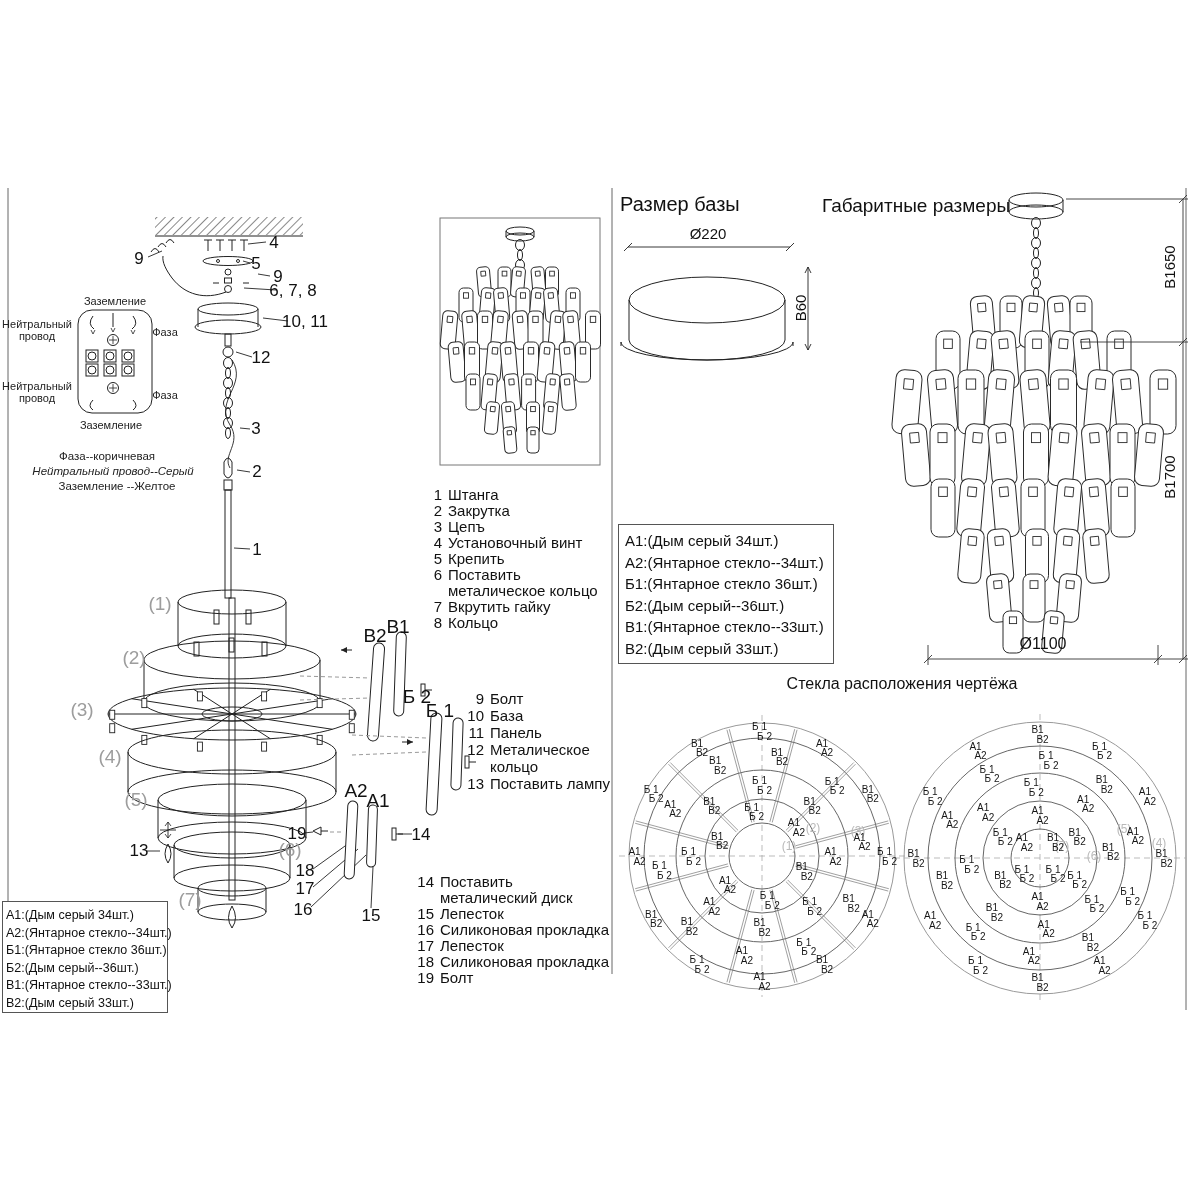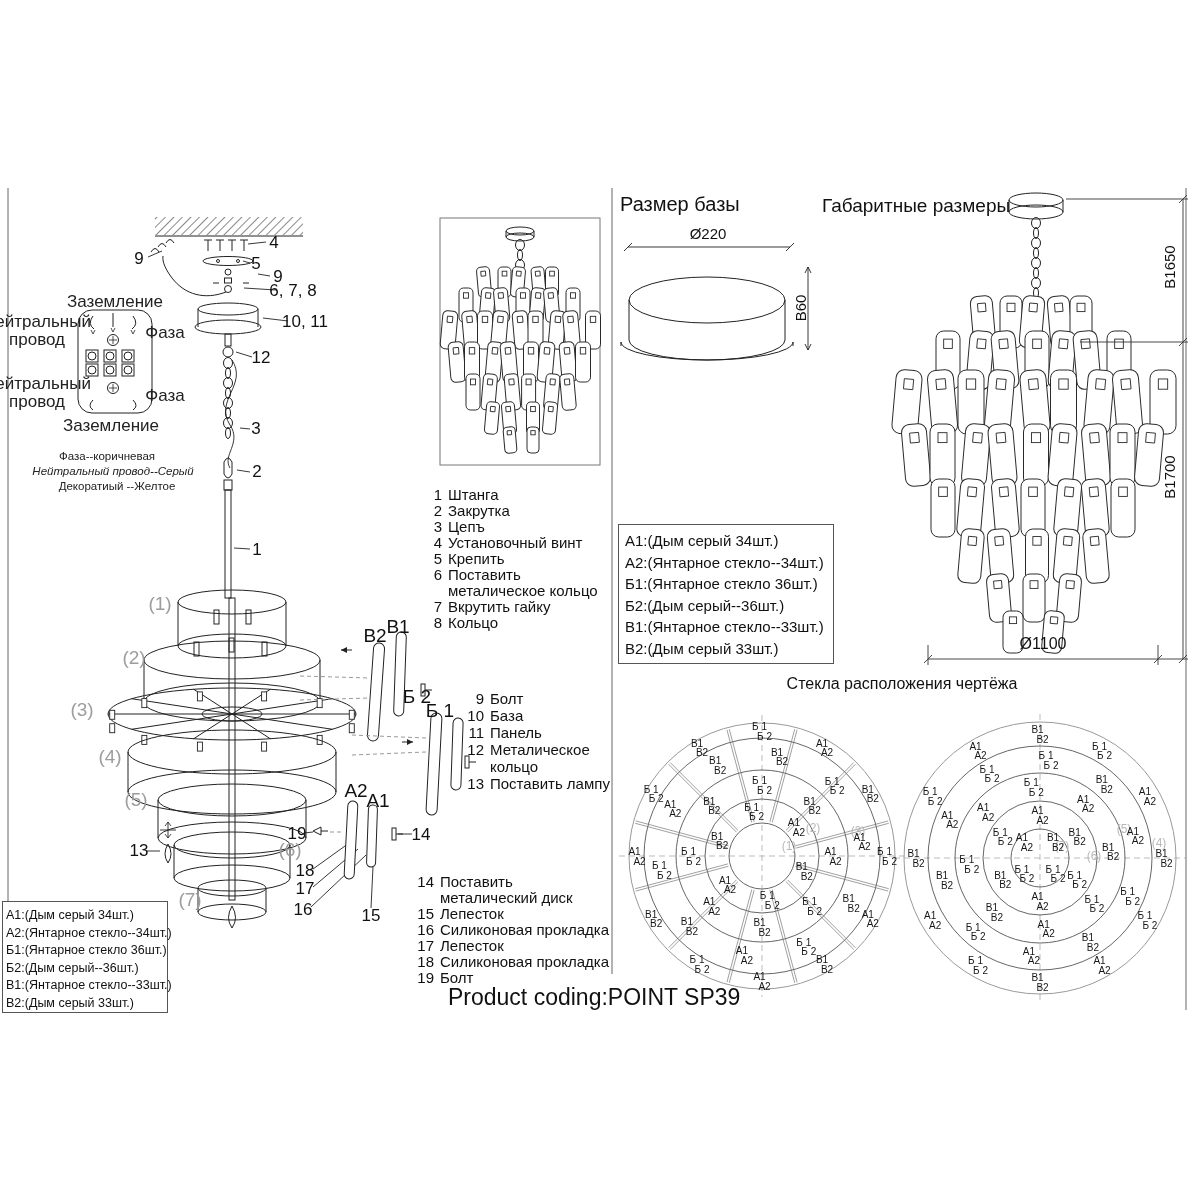--- a/index.html
+++ b/index.html
@@ -3,21 +3,21 @@
 <meta charset="utf-8">
 <style>
   html,body{margin:0;padding:0;background:#fff}
   #stage{position:relative;width:1200px;height:1200px;background:#fff;overflow:hidden;
          font-family:"Liberation Sans",sans-serif;color:#111}
   #art{position:absolute;left:0;top:0}
   .lbl{position:absolute;transform:translate(-50%,-50%);white-space:pre-line;text-align:center;line-height:1.06}
   .a-num{font-size:17px;color:#111}
   .a-petal{font-size:19px;color:#111}
   .a-tier{font-size:19px;color:#9d9d9d}
-  .a-wire{font-size:17px;color:#222}
+  .a-wire{font-size:11px;color:#222}
   .a-note{font-size:11.5px;color:#222}
   .a-marker{font-size:12px;color:#b9b9b9}
   .pr{position:absolute;transform:translate(-50%,-50%);font-size:10px;line-height:9.5px;
       color:#161616;text-align:left;white-space:nowrap}
   .pr .l2{margin-left:5px}
   .title{position:absolute;white-space:nowrap}
   .t-assembly{left:16px;top:192px;font-size:23px}
   .t-base{left:620px;top:193px;font-size:20px}
   .t-overall{left:822px;top:195px;font-size:19px}
   .t-glass{left:902px;top:684px;font-size:16px;transform:translate(-50%,-50%)}
@@ -494,21 +494,20 @@
         <circle cx="1040" cy="858" r="112" fill="none" stroke="#555" stroke-width="0.9"></circle>
         <circle cx="1040" cy="858" r="85" fill="none" stroke="#555" stroke-width="0.9"></circle>
         <circle cx="1040" cy="858" r="57" fill="none" stroke="#555" stroke-width="0.9"></circle>
         <circle cx="1040" cy="858" r="29" fill="none" stroke="#555" stroke-width="0.9"></circle>
       </g>
   </svg>
 
   <div class="title t-base">Размер базы</div>
   <div class="title t-overall">Габаритные размеры</div>
   <div class="title t-glass">Стекла расположения чертёжа</div>
-  <div class="title t-product">Product coding:POINT SP39</div>
 
   <div class="dim" style="left:708px;top:233px">Ø220</div>
   <div class="dim rot" style="left:800px;top:308px">В60</div>
   <div class="dim rot" style="left:1169px;top:267px">В1650</div>
   <div class="dim rot" style="left:1169px;top:477px">В1700</div>
   <div class="dim" style="left:1043px;top:644px;font-size:16px">Ø1100</div>
 
   <div id="list1" class="plist">
       <div class="row">
         <div class="n">1</div>
@@ -655,21 +654,21 @@
       <div class="lbl a-wire" style="left: 115px; top: 302px;">Заземление</div>
       <div class="lbl a-wire" style="left: 37px; top: 331px;">Нейтральный
 провод</div>
       <div class="lbl a-wire" style="left: 165px; top: 333px;">Фаза</div>
       <div class="lbl a-wire" style="left: 37px; top: 393px;">Нейтральный
 провод</div>
       <div class="lbl a-wire" style="left: 165px; top: 396px;">Фаза</div>
       <div class="lbl a-wire" style="left: 111px; top: 426px;">Заземление</div>
       <div class="lbl a-note" style="left: 107px; top: 456px;">Фаза--коричневая</div>
       <div class="lbl a-note" style="left: 113px; top: 471px; font-style: italic;">Нейтральный провод--Серый</div>
-      <div class="lbl a-note" style="left: 117px; top: 486px;">Декоратиый --Желтое</div>
+      <div class="lbl a-note" style="left: 117px; top: 486px;">Заземление --Желтое</div>
       <div class="lbl a-marker" style="left: 789px; top: 846px;">(1)</div>
       <div class="lbl a-marker" style="left: 813px; top: 828px;">(2)</div>
       <div class="lbl a-marker" style="left: 858px; top: 831px;">(3)</div>
       <div class="lbl a-marker" style="left: 1062px; top: 846px;">(7)</div>
       <div class="lbl a-marker" style="left: 1094px; top: 856px;">(6)</div>
       <div class="lbl a-marker" style="left: 1124px; top: 829px;">(5)</div>
       <div class="lbl a-marker" style="left: 1159px; top: 843px;">(4)</div>
       <div class="pr" style="left: 762px; top: 731px;">
         <div>Б 1</div>
         <div class="l2">Б 2</div>

